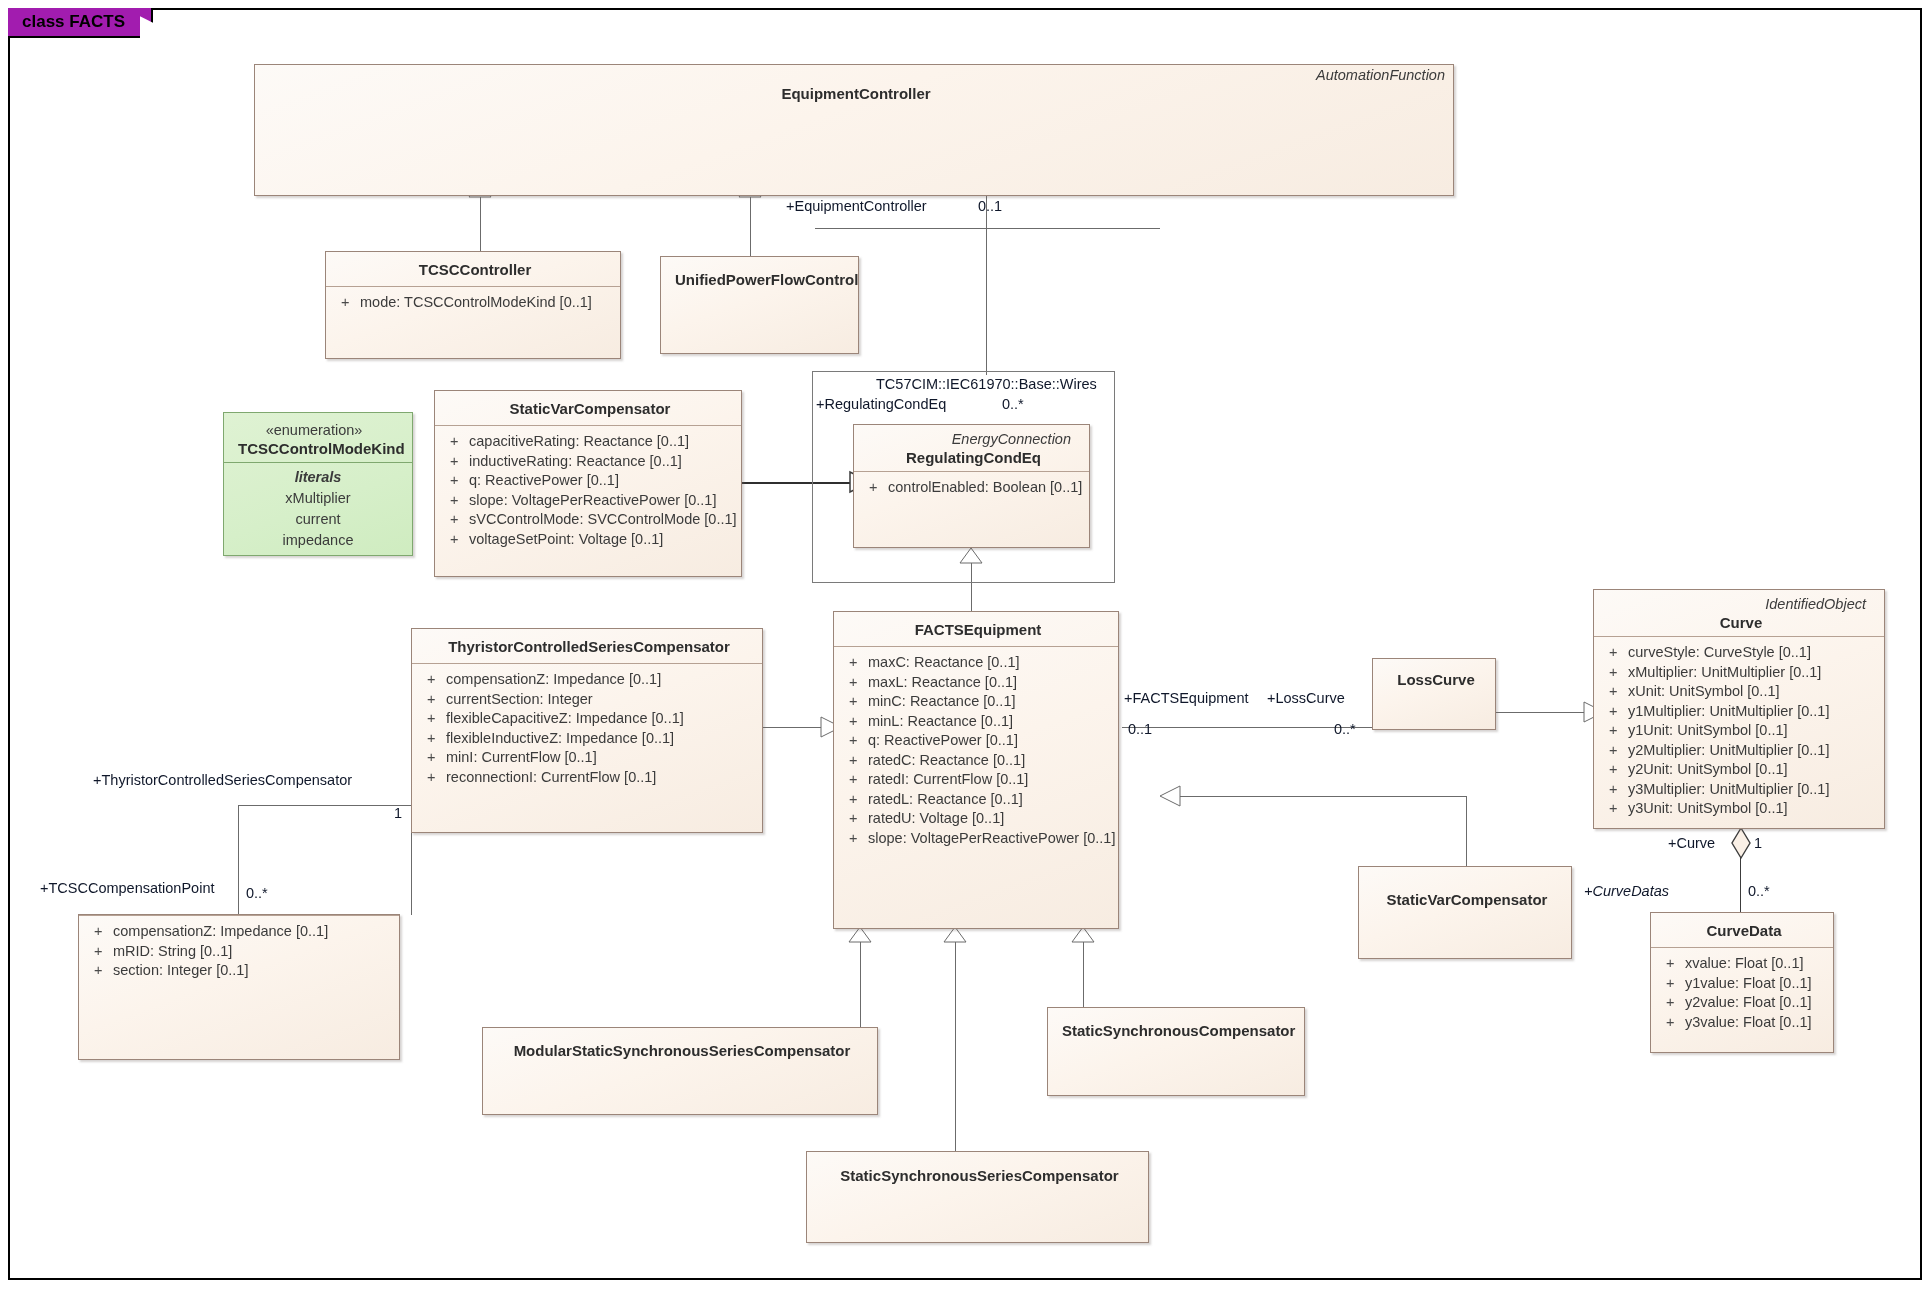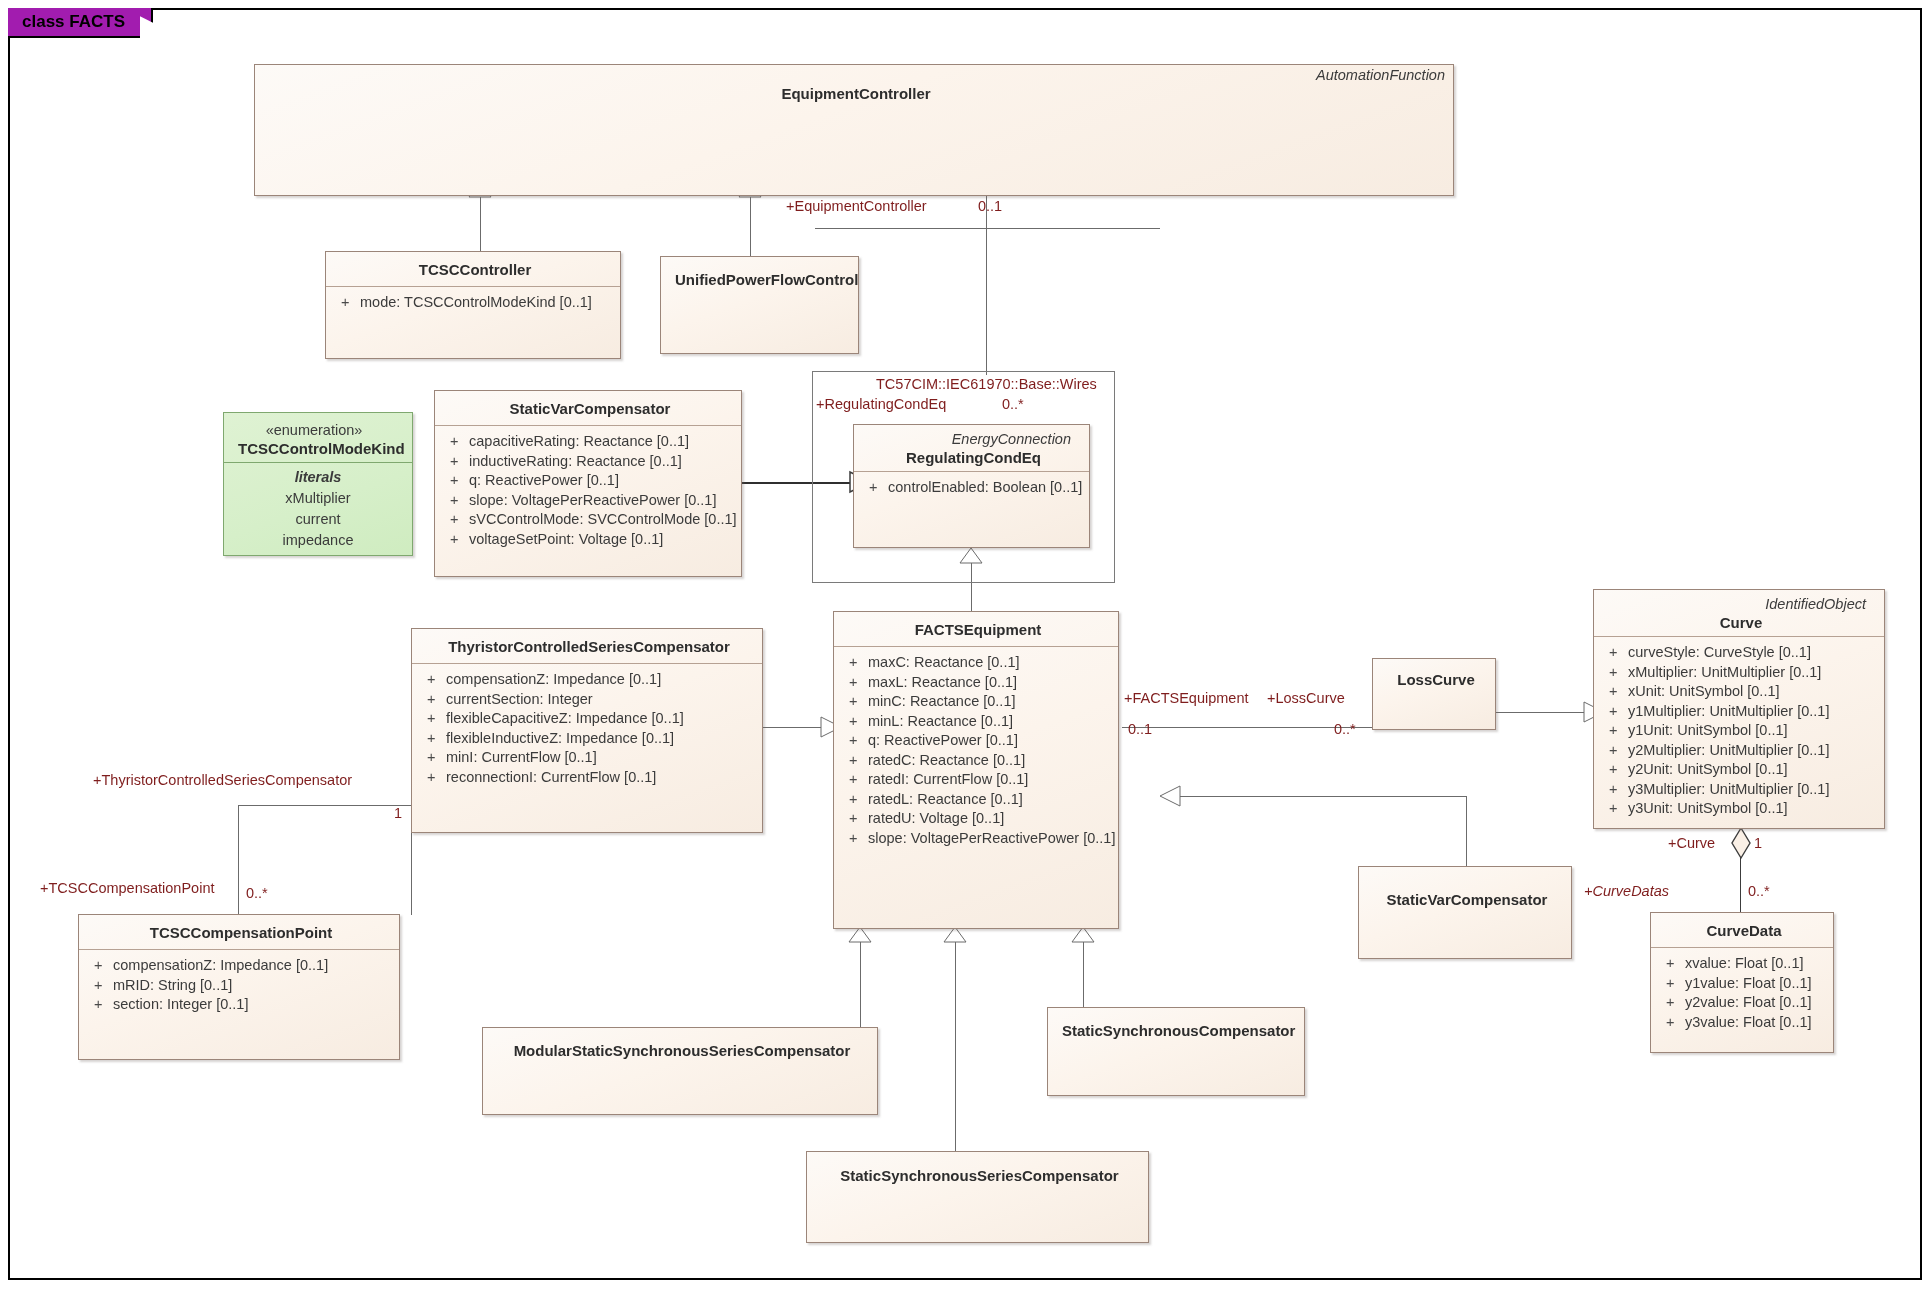--- a/index.html
+++ b/index.html
@@ -162,21 +162,21 @@
   .ln.h.thick { height: 2px; background:#2f2f2f; }
   .tri-shape {
     position: absolute;
     overflow: visible;
   }
 
   
   .lbl {
     position: absolute;
     font-size: 14.5px;
-    color: #7f1d1d;
+    color: #0f172a;
     white-space: nowrap;
   }
 </style>
 </head>
 <body>
 
 <div id="canvas">
 
   <div class="frame"></div>
   <div class="frame-tab">
@@ -434,23 +434,20 @@
           <span class="txt">minI: CurrentFlow [0..1]</span>
         </div>
       <div class="attr">
           <span class="vis">+</span>
           <span class="txt">reconnectionI: CurrentFlow [0..1]</span>
         </div>
     </div>
   </div>
 
   <div class="uml" style="left:78px; top:914px; width:322px; height:146px;">
-    <div class="hdr">
-      <span class="cname">TCSCCompensationPoint</span>
-    </div>
     <div class="sep"></div>
     <div class="attrs">
       <div class="attr">
           <span class="vis">+</span>
           <span class="txt">compensationZ: Impedance [0..1]</span>
         </div>
       <div class="attr">
           <span class="vis">+</span>
           <span class="txt">mRID: String [0..1]</span>
         </div>

